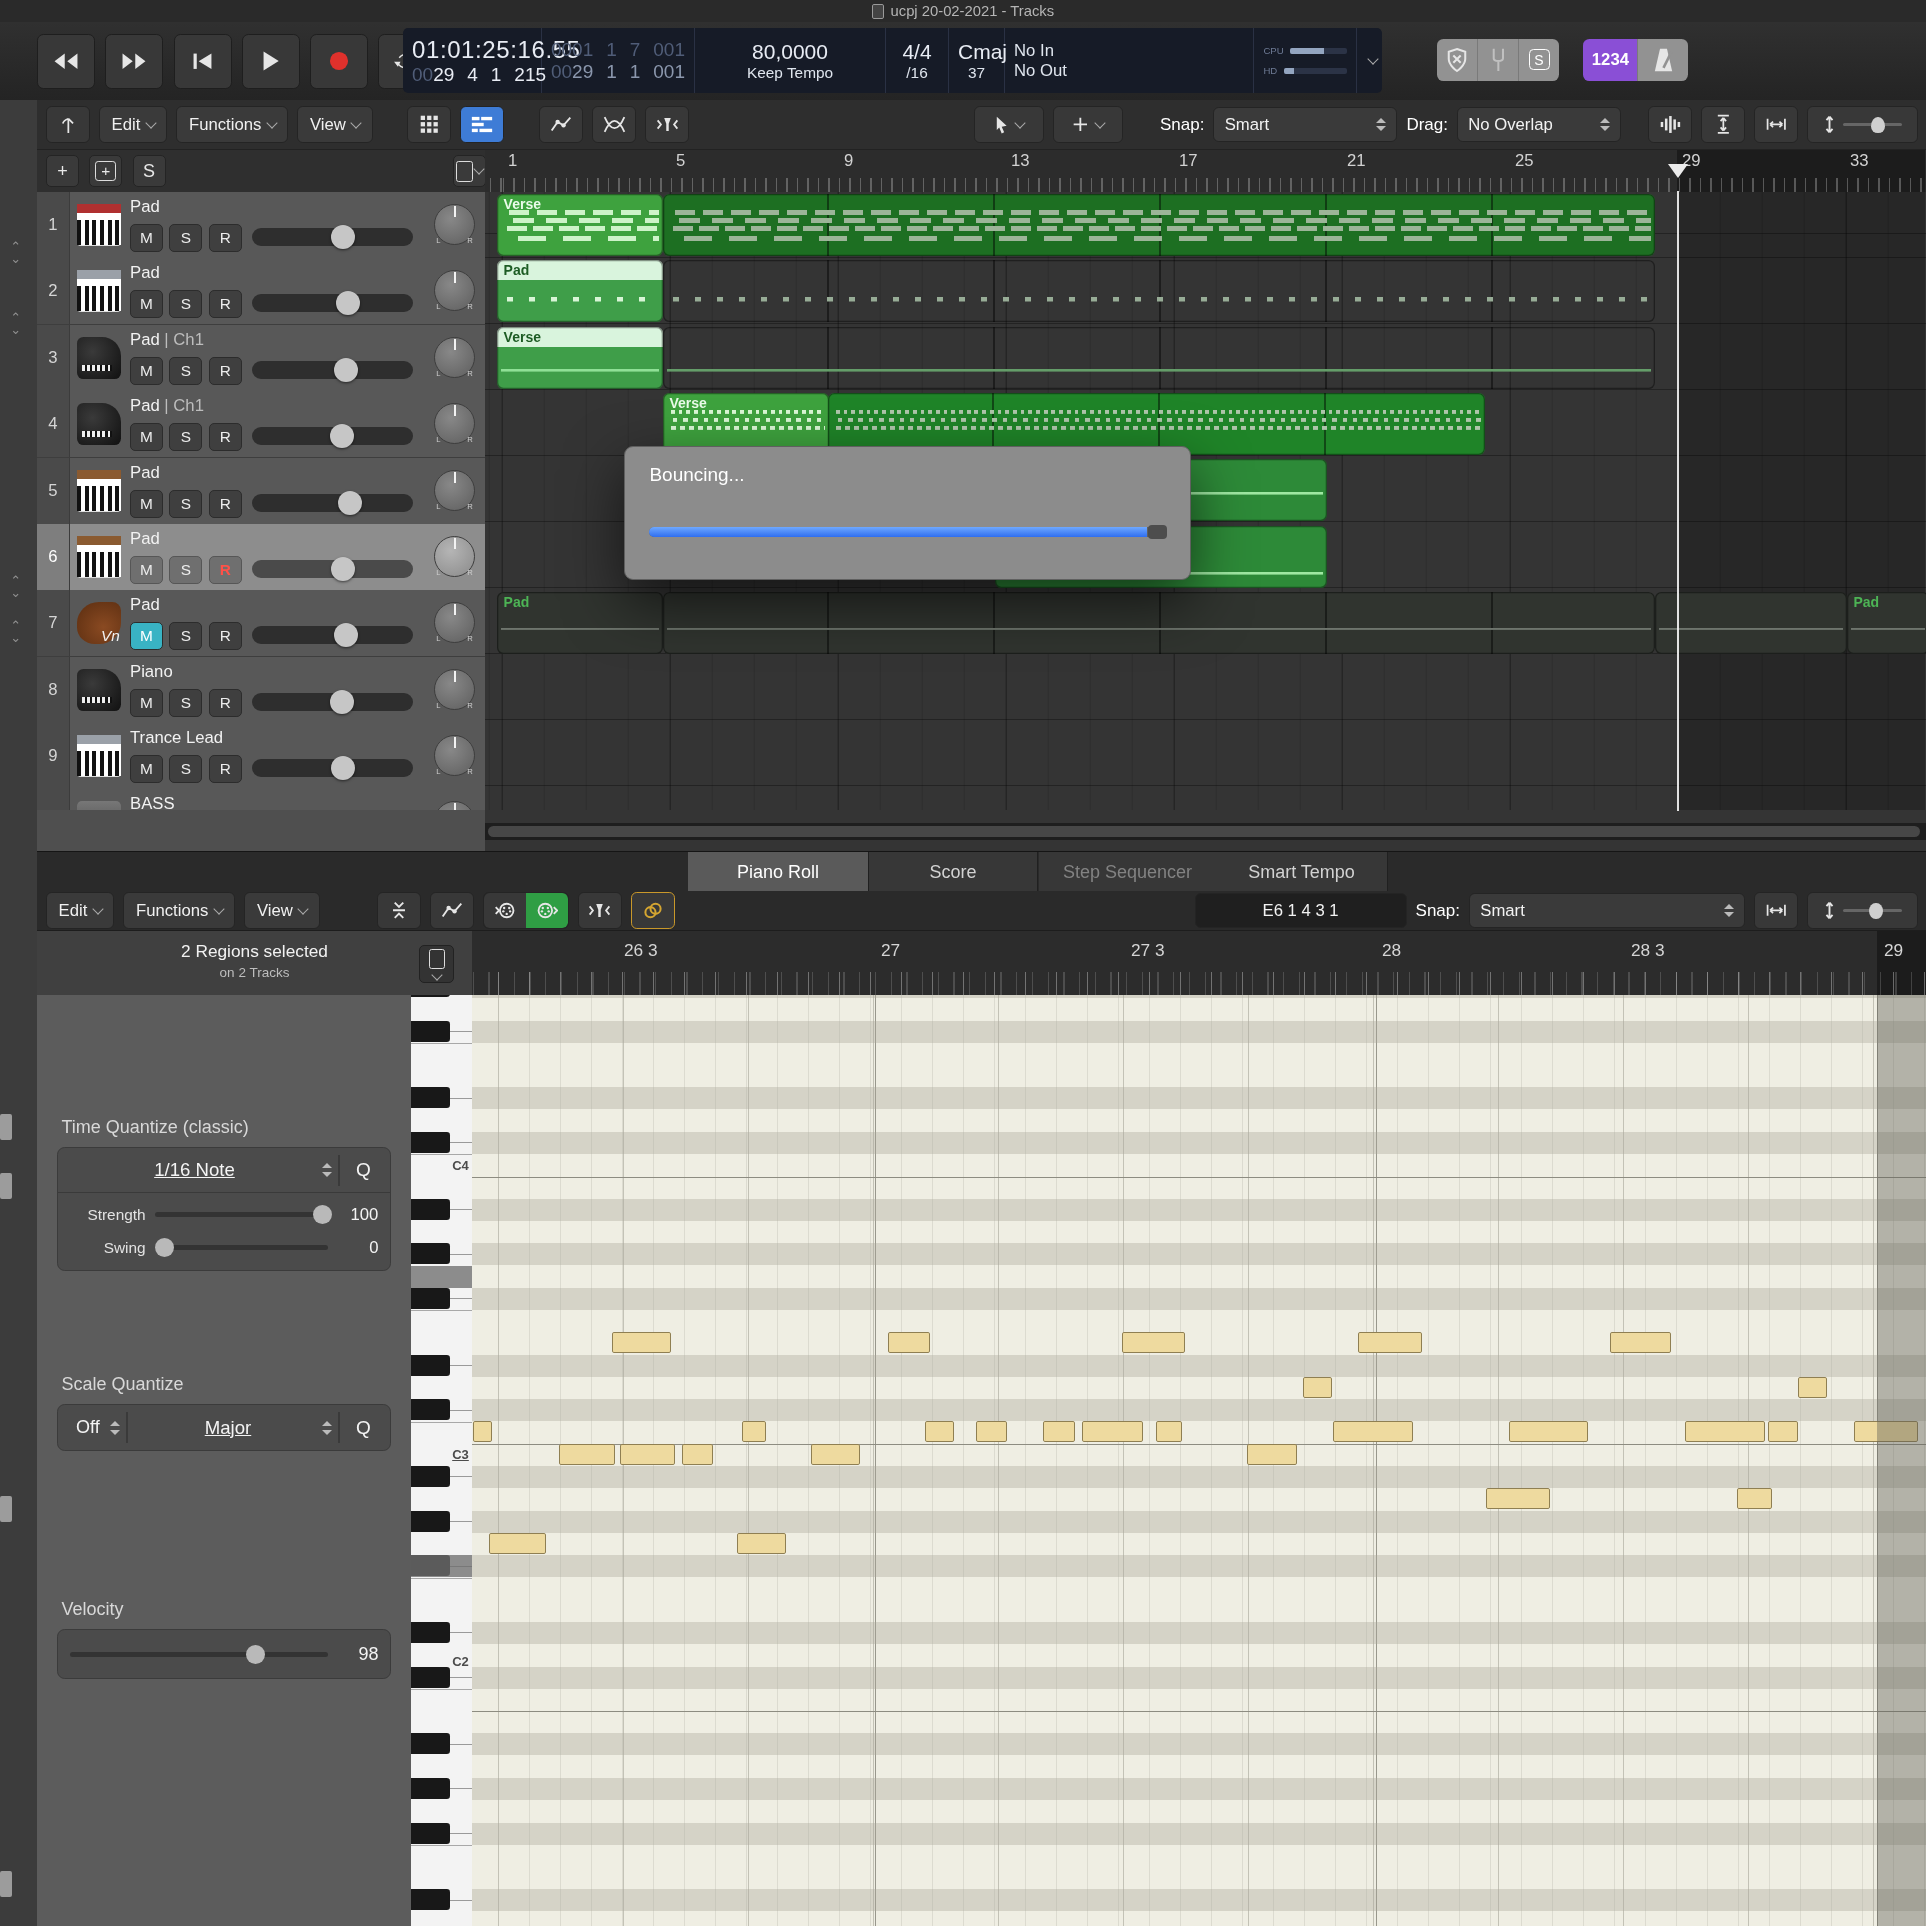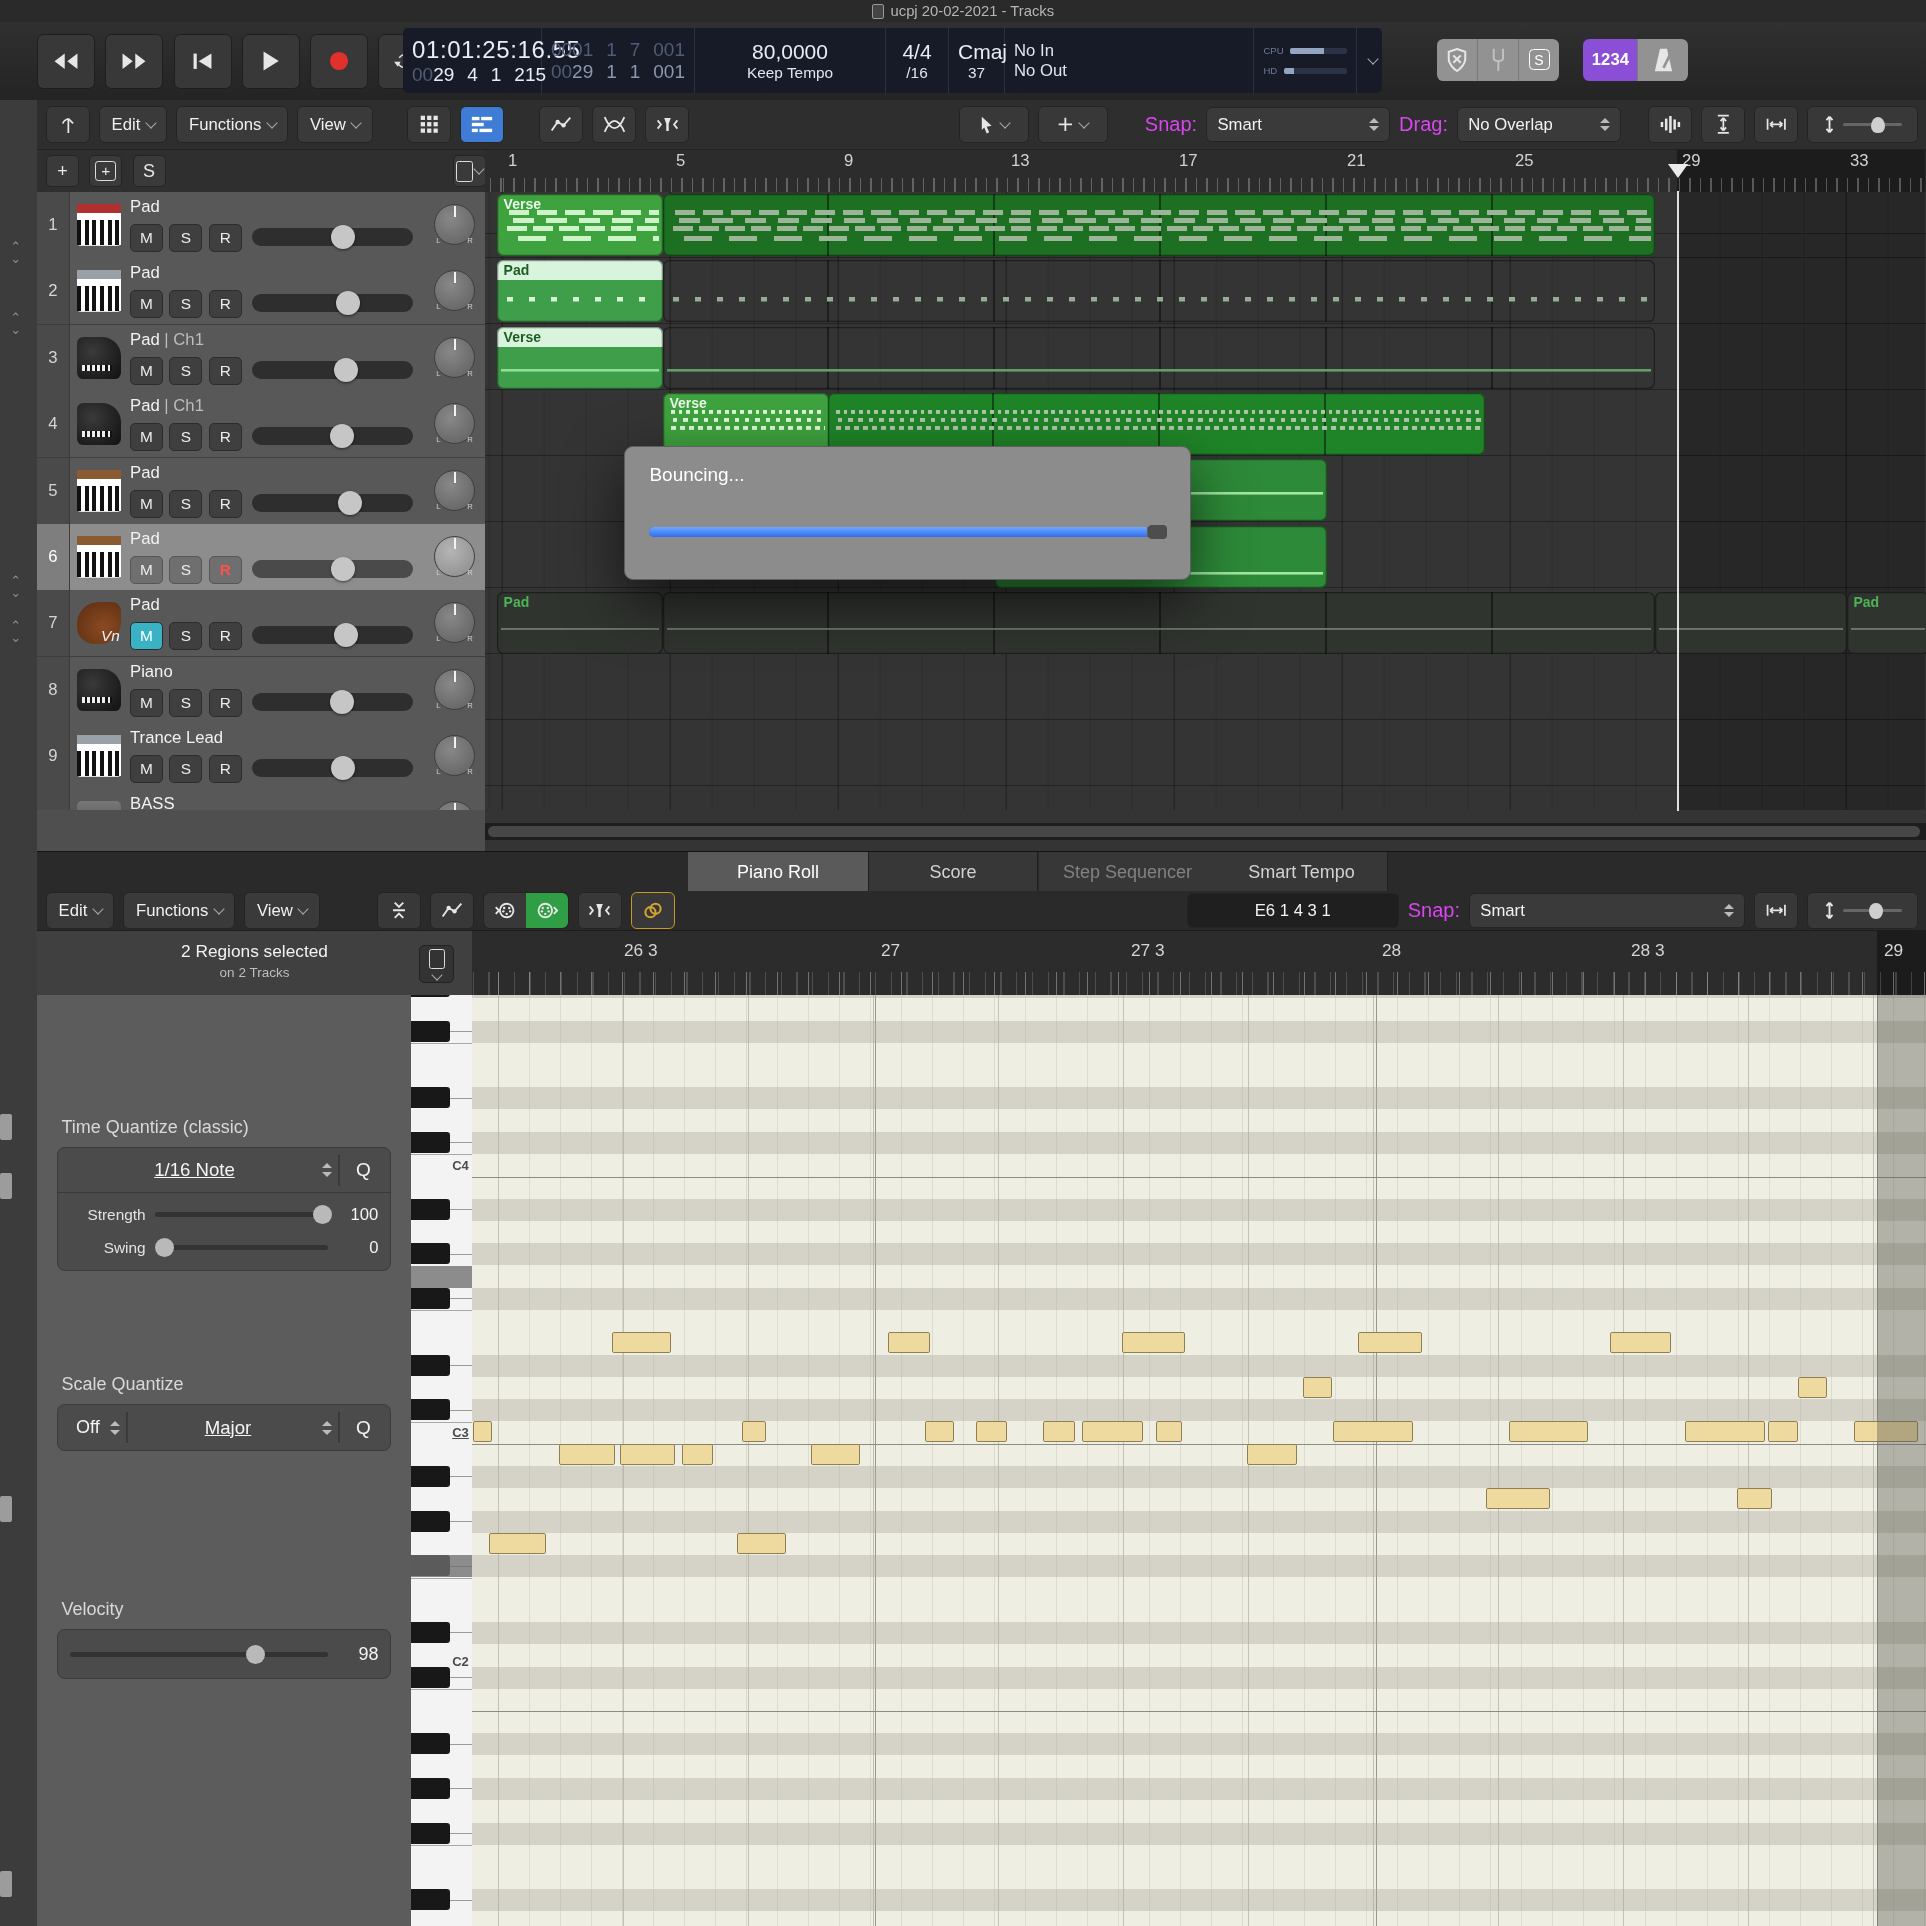--- a/index.html
+++ b/index.html
@@ -31,21 +31,21 @@
   .purple{background:#8a4fd6;color:#fff;font-size:16.7px;font-weight:bold;width:54px;}
   
   .chev{width:7px;height:7px;border-right:1.9px solid #aaa;border-bottom:1.9px solid #aaa;transform:rotate(45deg);margin-left:6.4px;margin-top:-3.9px;}
   .menu{height:35px;background:#3a3a3a;border:0.6px solid #242424;border-radius:5.8px;display:flex;align-items:center;padding:0 11.6px;font-size:16.7px;color:#f0f0f0;}
   .ibtn{width:42px;height:35px;background:#383838;border:0.6px solid #242424;border-radius:5.8px;display:flex;align-items:center;justify-content:center;}
   .ibtn.blue{background:#3e7cd6;}
   .stepper{display:flex;flex-direction:column;gap:3.2px;margin-left:auto;}
   .tri-u{width:0;height:0;border-left:5.1px solid transparent;border-right:5.1px solid transparent;border-bottom:5.8px solid #bbb;}
   .tri-d{width:0;height:0;border-left:5.1px solid transparent;border-right:5.1px solid transparent;border-top:5.8px solid #bbb;}
   .dd{background:#3a3a3a;border:0.6px solid #242424;border-radius:5.8px;display:flex;align-items:center;padding:0 10.3px;font-size:16.7px;color:#f2f2f2;height:35px;box-sizing:border-box;}
-  .lbl{font-size:20px;color:#d946ef;}
+  .lbl{font-size:17px;color:#ffffff;}
   
   #leftstrip{position:absolute;left:0;top:100px;width:37px;height:1826px;background:#3c3c3c;border-right:1.3px solid #2a2a2a;}
   .strip-ch{position:absolute;left:10.3px;color:#8f8f8f;font-size:13px;line-height:11.6px;}
   .strip-sq{position:absolute;left:0px;width:11.6px;height:26px;background:#9c9c9c;border-radius:1.9px;}
   #atoolbar{position:absolute;left:37px;top:100px;width:1890px;height:50px;background:#2e2e2e;border-bottom:1.3px solid #222;display:flex;align-items:center;padding:0 9px;box-sizing:border-box;gap:9px;}
   #theader{position:absolute;left:37px;top:150px;width:449px;height:701px;background:#4f4f4f;}
   #thtools{position:absolute;left:0;top:0;width:449px;height:42px;background:#2f2f2f;border-bottom:1.3px solid #242424;display:flex;align-items:center;gap:10.3px;padding-left:9px;}
   .sbtn{min-width:31px;height:29.5px;background:#3a3a3a;border:0.6px solid #242424;border-radius:5.1px;display:flex;align-items:center;justify-content:center;font-size:18px;color:#e8e8e8;}
   #track-rows{position:absolute;left:0;top:42px;width:449px;height:618px;overflow:hidden;}
   .trow{position:absolute;left:0;width:449px;height:66px;background:#585858;border-bottom:1.3px solid #3e3e3e;}
@@ -892,21 +892,21 @@
         <div class="bkey" style="top: 248px;"></div>
         <div class="bkline" style="top: 259px;"></div>
         <div class="bkey" style="top: 293px;"></div>
         <div class="bkline" style="top: 303px;"></div>
         <div class="wline" style="top: 315px;"></div>
         <div class="bkey" style="top: 360px;"></div>
         <div class="bkline" style="top: 370px;"></div>
         <div class="bkey" style="top: 404px;"></div>
         <div class="bkline" style="top: 415px;"></div>
         <div class="wline" style="top: 427px;"></div>
-        <span class="klabel" style="top: 430px; text-decoration: underline;">C3</span>
+        <span class="klabel" style="top: 452px; text-decoration: underline;">C3</span>
         <div class="bkey" style="top: 471px;"></div>
         <div class="bkline" style="top: 481px;"></div>
         <div class="bkey" style="top: 516px;"></div>
         <div class="bkline" style="top: 526px;"></div>
         <div class="bkey" style="top: 560px;"></div>
         <div class="bkline" style="top: 571px;"></div>
         <div class="wline" style="top: 583px;"></div>
         <div class="bkey" style="top: 627px;"></div>
         <div class="bkline" style="top: 637px;"></div>
         <div class="bkey" style="top: 672px;"></div>

